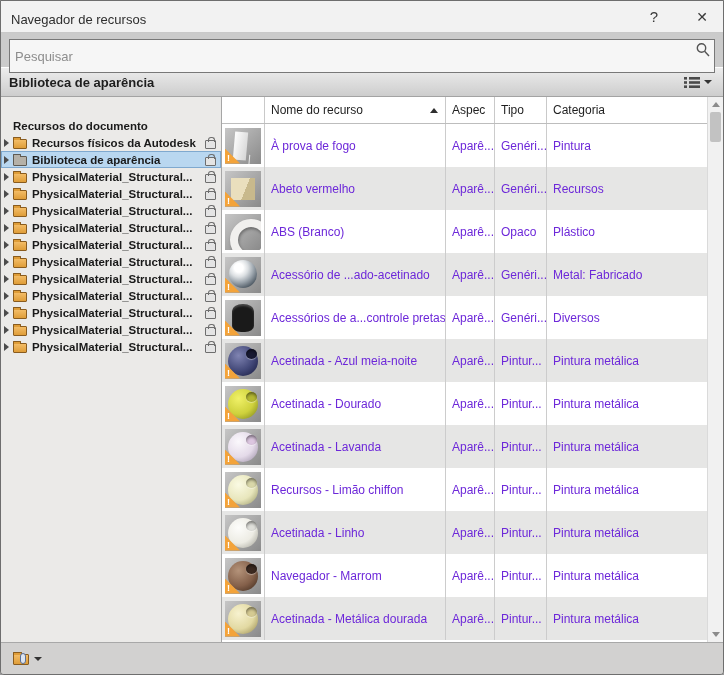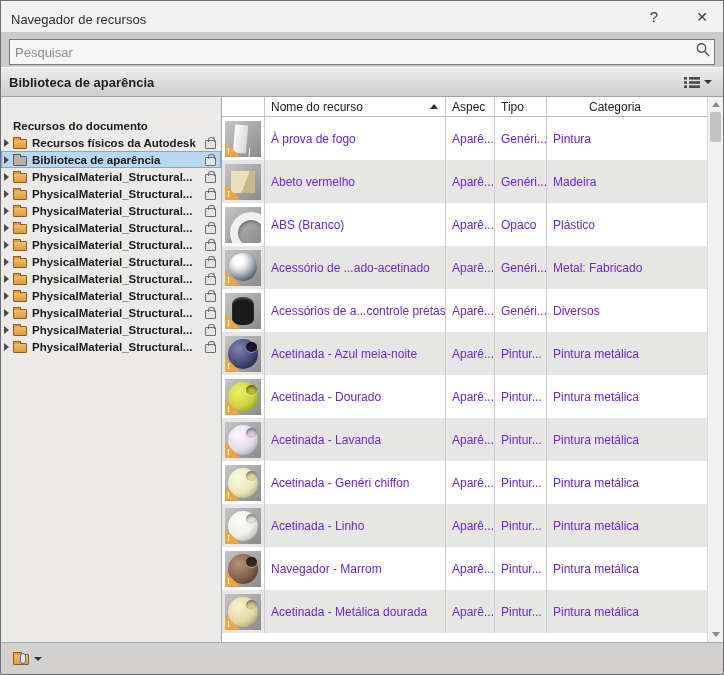--- a/index.html
+++ b/index.html
@@ -9,21 +9,21 @@
   
   .titlebar{height:32px;background:#f2f2f2;border-bottom:1px solid #c9c9c9;display:flex;align-items:center;flex:none;}
   .title{font-size:13px;color:#2e2e2e;padding-left:10px;flex:1;white-space:nowrap;margin-top:6px;}
   .tb-btn{width:30px;text-align:center;font-size:15px;color:#3a3a3a;cursor:default;}
   .tb-btn.help{margin-right:18px;}
   .tb-btn.close{margin-right:6px;font-size:14px;}
 
   
   .searchbar{height:34px;background:#cbcbcb;padding:6px 8px;flex:none;}
   .search-wrap{position:relative;height:22px;}
-  .search-input{width:100%;height:26px;border:1px solid #787878;background:#f6f6f6;font-family:"Liberation Sans",sans-serif;font-size:13px;padding:0 24px 0 5px;color:#0f766e;outline:none;}
+  .search-input{width:100%;height:34px;border:1px solid #787878;background:#f6f6f6;font-family:"Liberation Sans",sans-serif;font-size:13px;padding:0 24px 0 5px;color:#0f766e;outline:none;}
   .search-input::placeholder{color:#8d8d8d;}
   .mag{position:absolute;right:4px;top:3px;width:16px;height:16px;}
 
   
   .sect{height:30px;background:linear-gradient(#ededed,#cdcdcd);border-top:1px solid #fdfdfd;border-bottom:1px solid #a3a3a3;display:flex;align-items:center;padding:0 8px;flex:none;}
   .sect-title{font-size:13px;font-weight:bold;color:#1e1e1e;flex:1;}
   .view-btn{display:flex;align-items:center;gap:4px;padding:2px 3px;cursor:default;}
   .caret{width:0;height:0;border-left:4px solid transparent;border-right:4px solid transparent;border-top:4px solid #333;}
 
   
@@ -45,23 +45,23 @@
   .s-item[data-icon="star"] .t-icon{display:block;width:15px;height:15px;border:none;background:none;margin-top:0;}
   .s-item[data-icon="star"] .t-icon::before{content:"★";font-size:14px;line-height:15px;color:#e9a43c;}
   .s-label{flex:1;min-width:0;overflow:hidden;text-overflow:clip;}
   .lock{display:none;flex:none;width:11px;height:9px;border:1px solid #6e6e6e;border-radius:1px;background:#e4e4e4;position:relative;margin:3px 3px 0 4px;}
   .lock::before{content:"";position:absolute;top:-4px;left:1.5px;width:5px;height:4px;border:1px solid #6e6e6e;border-bottom:none;border-radius:3px 3px 0 0;}
   .s-item[data-lock="true"] .lock{display:block;}
 
   
   .main{flex:1;background:#fff;position:relative;padding-right:16px;min-width:0;}
   .thead,.trow{display:grid;grid-template-columns:43px 181px 49px 52px 1fr;}
-  .thead{height:20px;background:#fff;border-bottom:1px solid #bdbdbd;}
+  .thead{height:27px;background:#fff;border-bottom:1px solid #bdbdbd;}
   .hcell{display:flex;align-items:center;font-size:12px;color:#1e1e1e;border-right:1px solid #c9c9c9;padding:0 3px 0 6px;white-space:nowrap;overflow:hidden;}
-  .hcell.last{border-right:none;margin-left:36px;}
+  .hcell.last{border-right:none;}
   .sort-asc{width:0;height:0;border-left:4px solid transparent;border-right:4px solid transparent;border-bottom:5px solid #2e2e2e;margin-left:auto;margin-right:4px;flex:none;}
   .trow{height:43px;}
   .trow:nth-child(odd){background:#e6e6e5;}
   .trow:nth-child(even){background:#fff;}
   .cell{display:flex;align-items:center;border-right:1px solid #cccccc;font-size:12px;color:#6d28d9;padding-left:6px;white-space:nowrap;overflow:hidden;min-width:0;}
   .cell.last{border-right:none;}
   .c-thumb{padding:0;justify-content:center;}
 
   
   .thumb{width:36px;height:36px;background:linear-gradient(135deg,#c6c6c6,#8a8a8a);position:relative;overflow:hidden;flex:none;}
@@ -249,21 +249,21 @@
         </div>
         <div class="trow">
           <div class="cell c-thumb">
             <div class="thumb" data-thumb="cube-tan" data-badge="true">
               <div class="badge"></div>
             </div>
           </div>
           <div class="cell">Abeto vermelho</div>
           <div class="cell">Aparê...</div>
           <div class="cell">Genéri...</div>
-          <div class="cell last">Madeira</div>
+          <div class="cell last">Recursos</div>
         </div>
         <div class="trow">
           <div class="cell c-thumb">
             <div class="thumb" data-thumb="torus-white" data-badge="false">
               
             </div>
           </div>
           <div class="cell">ABS (Branco)</div>
           <div class="cell">Aparê...</div>
           <div class="cell">Opaco</div>
@@ -323,21 +323,21 @@
           <div class="cell">Aparê...</div>
           <div class="cell">Pintur...</div>
           <div class="cell last">Pintura metálica</div>
         </div>
         <div class="trow">
           <div class="cell c-thumb">
             <div class="thumb" data-thumb="ball-cream" data-badge="true">
               <div class="badge"></div>
             </div>
           </div>
-          <div class="cell">Acetinada - Genéri chiffon</div>
+          <div class="cell">Recursos - Limão chiffon</div>
           <div class="cell">Aparê...</div>
           <div class="cell">Pintur...</div>
           <div class="cell last">Pintura metálica</div>
         </div>
         <div class="trow">
           <div class="cell c-thumb">
             <div class="thumb" data-thumb="ball-white" data-badge="true">
               <div class="badge"></div>
             </div>
           </div>

